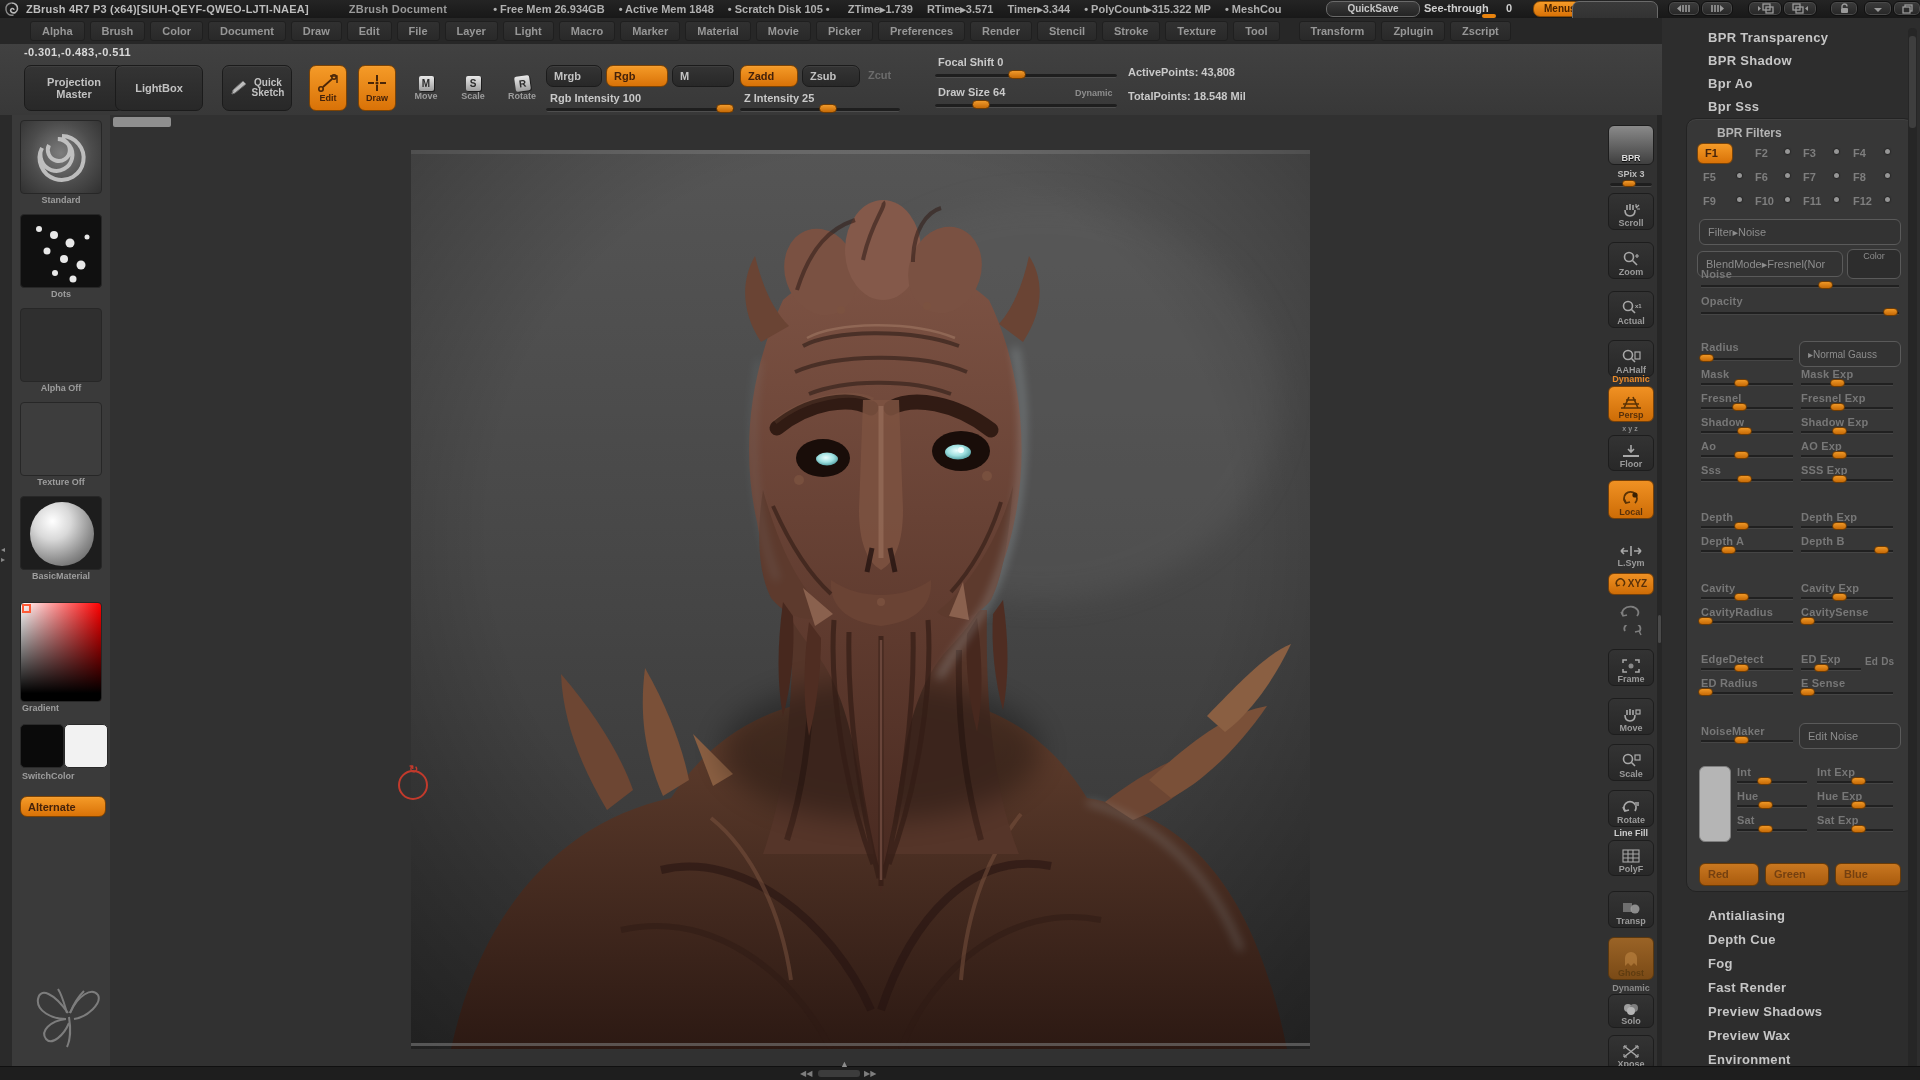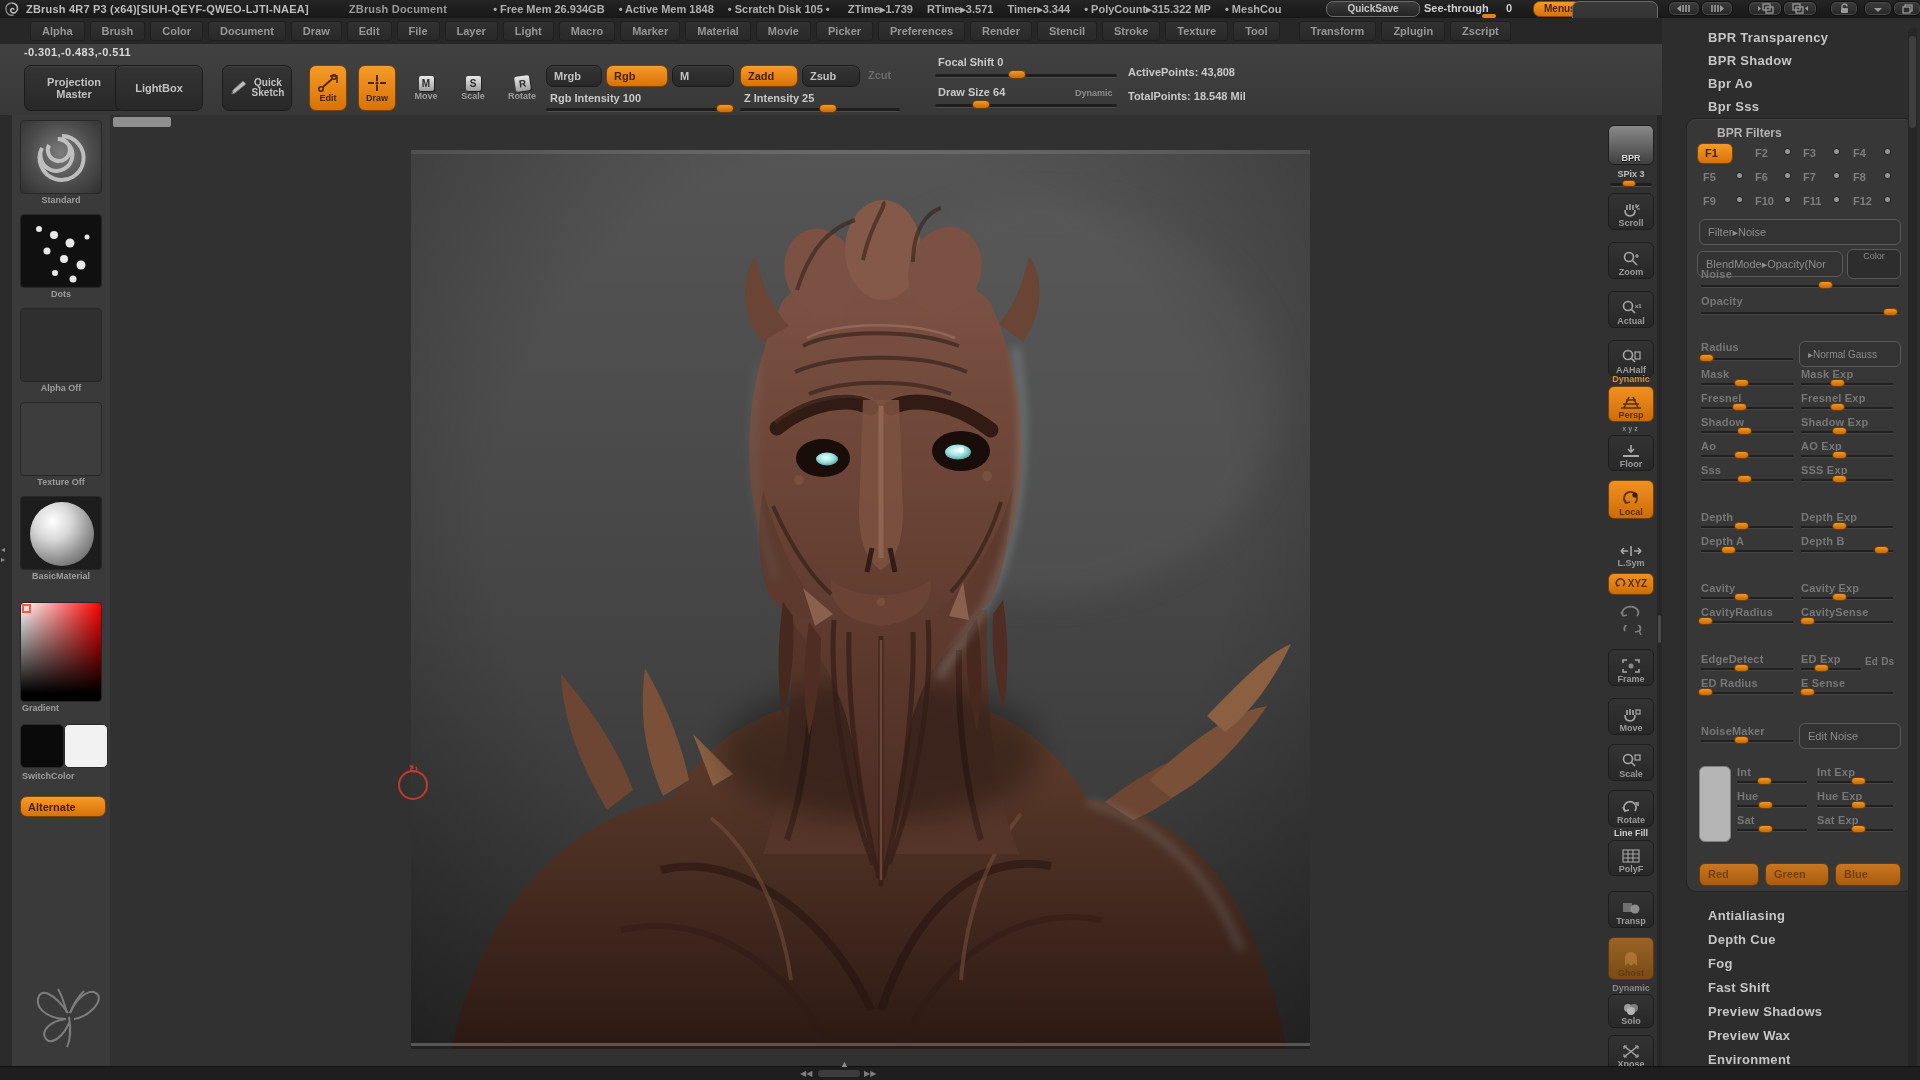--- a/index.html
+++ b/index.html
@@ -679,21 +679,21 @@
     <span class="fslot" style="left:16px;top:76px">F9</span>
       <span class="fdot" style="left:50px;top:78px"></span>
     <span class="fslot" style="left:68px;top:76px">F10</span>
       <span class="fdot" style="left:98px;top:78px"></span>
     <span class="fslot" style="left:116px;top:76px">F11</span>
       <span class="fdot" style="left:147px;top:78px"></span>
     <span class="fslot" style="left:166px;top:76px">F12</span>
       <span class="fdot" style="left:198px;top:78px"></span>
 
     <div class="rp-input" style="left:12px;top:100px;width:202px;height:26px">Filter▸Noise</div>
-    <div class="rp-input" style="left:10px;top:132px;width:146px;height:26px;overflow:hidden;white-space:nowrap">BlendMode▸Opacity(Nor</div>
+    <div class="rp-input" style="left:10px;top:132px;width:146px;height:26px;overflow:hidden;white-space:nowrap">BlendMode▸Fresnel(Nor</div>
     <div class="rp-input" style="left:160px;top:130px;width:54px;height:30px;align-items:flex-start;justify-content:center;padding:1px 0 0 0;font-size:9px;background:#2d2d2d">Color</div>
 
     <span class="rp-label" style="left:14px;top:149px">Noise</span>
     <div class="rp-sl" style="left:14px;top:166px;width:198px">
         <i style="left:63%"></i>
       </div>
     <span class="rp-label" style="left:14px;top:176px">Opacity</span>
     <div class="rp-sl" style="left:14px;top:193px;width:198px">
         <i style="left:96%"></i>
       </div>
@@ -840,21 +840,21 @@
       </div>
 
     <div class="rgbbtn" style="left:12px;width:60px">Red</div>
     <div class="rgbbtn" style="left:78px;width:64px">Green</div>
     <div class="rgbbtn" style="left:148px;width:66px">Blue</div>
   </div>
 
   <div class="rp-item" style="top:890px">Antialiasing</div>
   <div class="rp-item" style="top:914px">Depth Cue</div>
   <div class="rp-item" style="top:938px">Fog</div>
-  <div class="rp-item" style="top:962px">Fast Shift</div>
+  <div class="rp-item" style="top:962px">Fast Render</div>
   <div class="rp-item" style="top:986px">Preview Shadows</div>
   <div class="rp-item" style="top:1010px">Preview Wax</div>
   <div class="rp-item" style="top:1034px">Environment</div>
   <div class="rp-item" style="top:1055px">Adjustments</div>
 </div>
 
 <div class="scrollbar">
     <div class="hdl"></div>
   </div>
 

